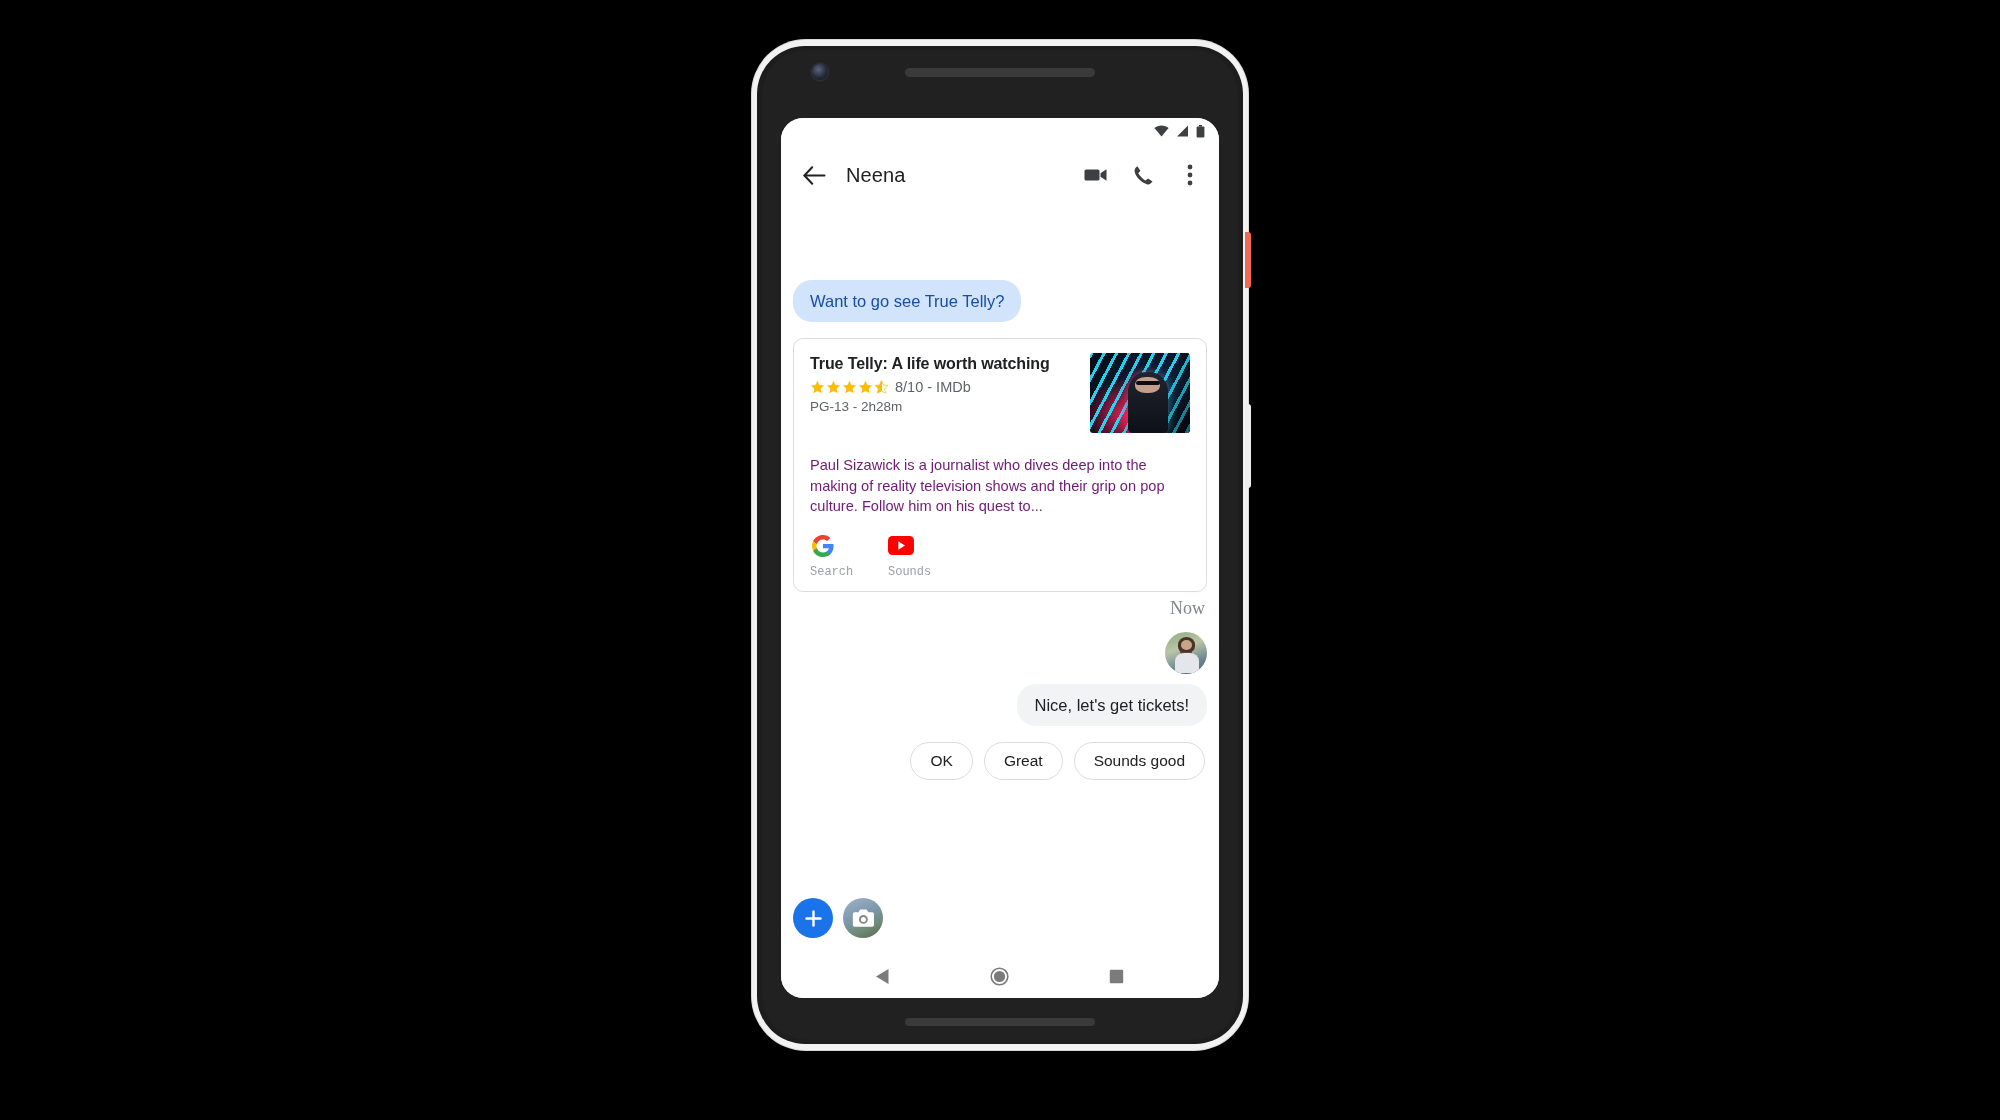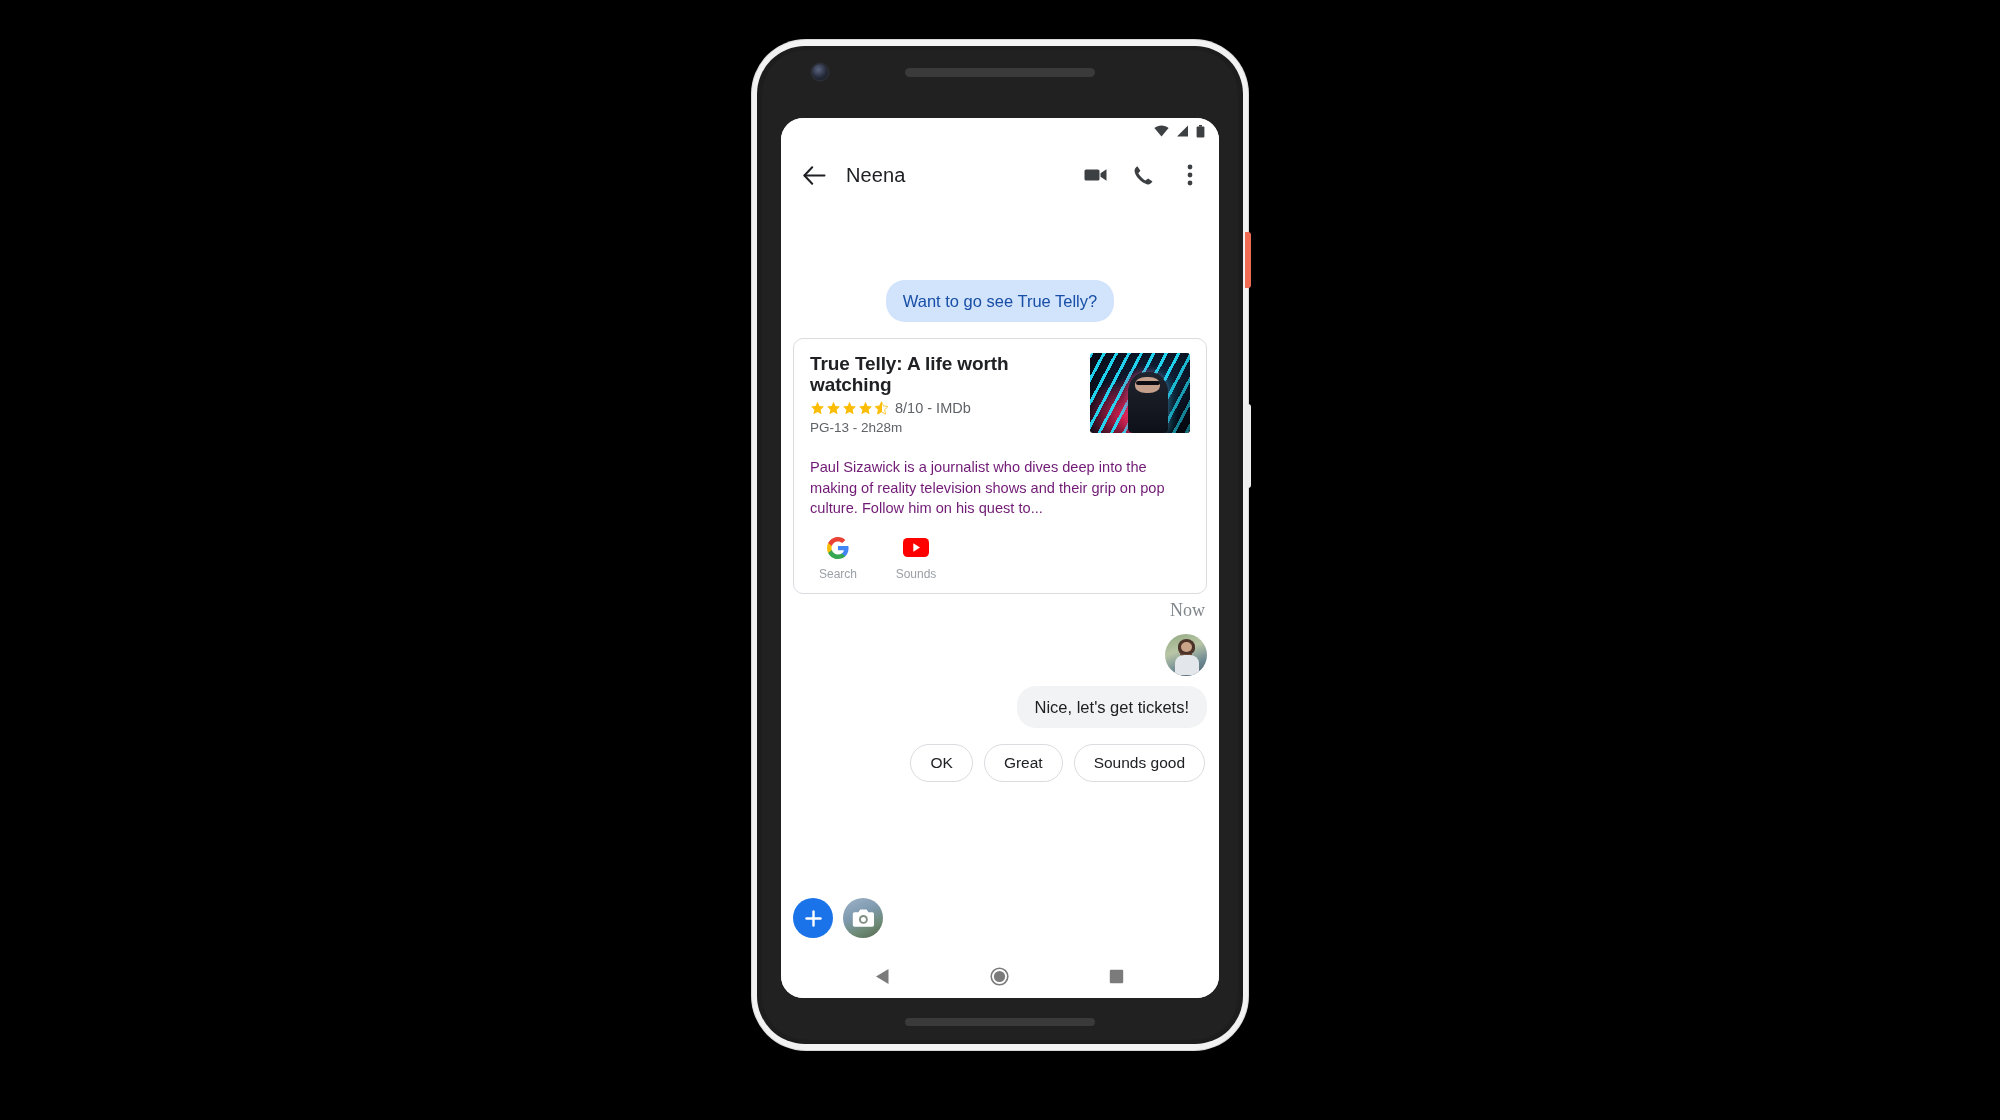--- a/index.html
+++ b/index.html
@@ -112,21 +112,21 @@
   
   .convo {
     flex: 1 1 auto;
     display: flex; flex-direction: column;
     padding: 0 12px;
     background: #fff;
     overflow: hidden;
   }
   .spacer-top { height: 74px; flex: 0 0 74px; }
 
-  .bubble-out-row { display: flex; justify-content: center; }
+  .bubble-out-row { display: flex; justify-content: flex-start; }
   .bubble-out {
     background: #d2e3fc;
     color: #174ea6;
     font-size: 16.5px;
     line-height: 20px;
     padding: 11px 17px;
     border-radius: 19px;
     max-width: 300px;
   }
 
@@ -134,21 +134,21 @@
   .card {
     margin-top: 16px;
     border: 1px solid #dadce0;
     border-radius: 10px;
     background: #fff;
     padding: 14px 16px 10px 16px;
   }
   .card-head { display: flex; gap: 12px; }
   .card-info { flex: 1 1 auto; min-width: 0; }
   .card-title {
-    font-size: 19px; font-weight: 700; color: #202124;
+    font-size: 16px; font-weight: 700; color: #202124;
     line-height: 21px; letter-spacing: -.1px;
   }
   .card-rating { display: flex; align-items: center; gap: 6px; margin-top: 5px; }
   .stars { display: flex; align-items: center; gap: 1px; }
   .star { width: 15px; height: 15px; display: block; }
   .rating-text { font-size: 14.5px; color: #5f6368; }
   .card-meta { font-size: 13.5px; color: #5f6368; margin-top: 4px; }
   .poster {
     width: 100px; height: 80px;
     border-radius: 3px;
@@ -181,21 +181,21 @@
     background: #0c0c12; border-radius: 2px;
   }
 
   .card-desc {
     font-size: 14.6px;
     line-height: 20.5px;
     color: #701a75;
     margin-top: 22px;
   }
   .card-actions { display: flex; gap: 22px; margin-top: 16px; padding-bottom: 2px; }
-  .card-action { width: 56px; display: flex; flex-direction: column; align-items: center; gap: 6px; cursor: pointer; }
+  .card-action { width: 56px; display: flex; flex-direction: column; gap: 6px; cursor: pointer; font-family: Liberation Mono, monospace; }
   .ca-glyph { width: 26px; height: 26px; display: flex; align-items: center; justify-content: center; }
   .ca-label { font-size: 12px; color: #9aa0a6; }
 
   .timestamp { text-align: right; font-size: 18px; color: #80868b; margin-top: 6px; padding-right: 2px; font-family: Liberation Serif, serif; }
 
   .bubble-in-row { display: flex; align-items: flex-end; gap: 10px; margin-top: 13px; flex-direction: column; }
   .avatar {
     width: 42px; height: 42px; border-radius: 50%; flex: 0 0 42px;
     background:
       radial-gradient(circle at 50% 42%, #6b4a3a 0 20%, rgba(0,0,0,0) 21%),

